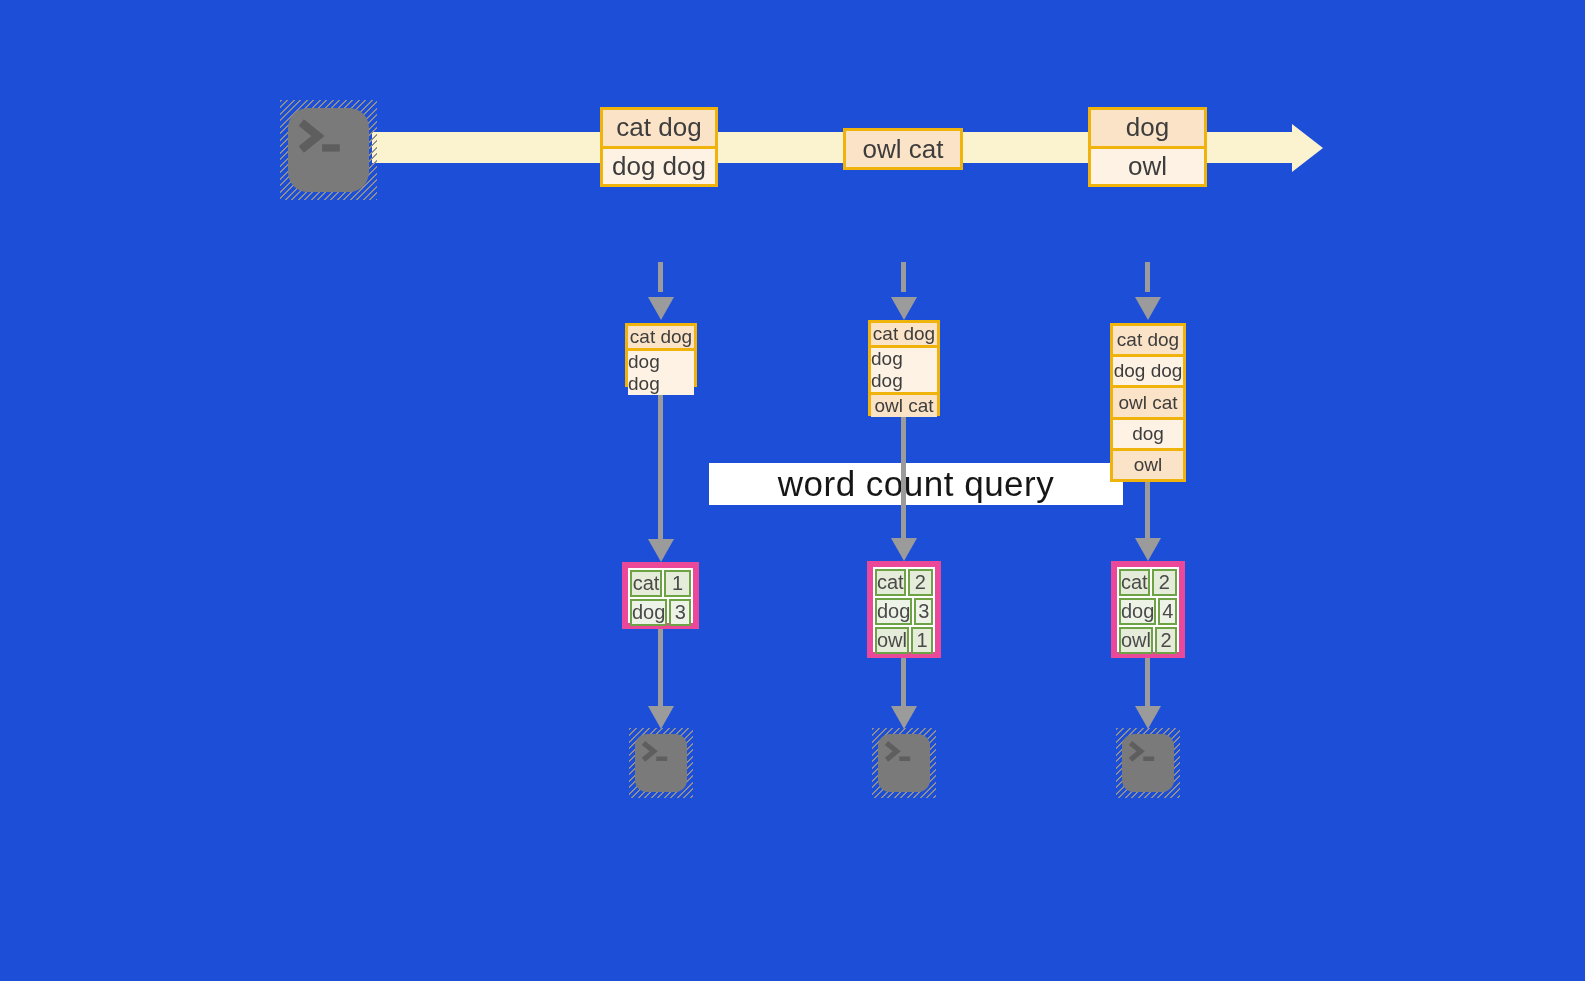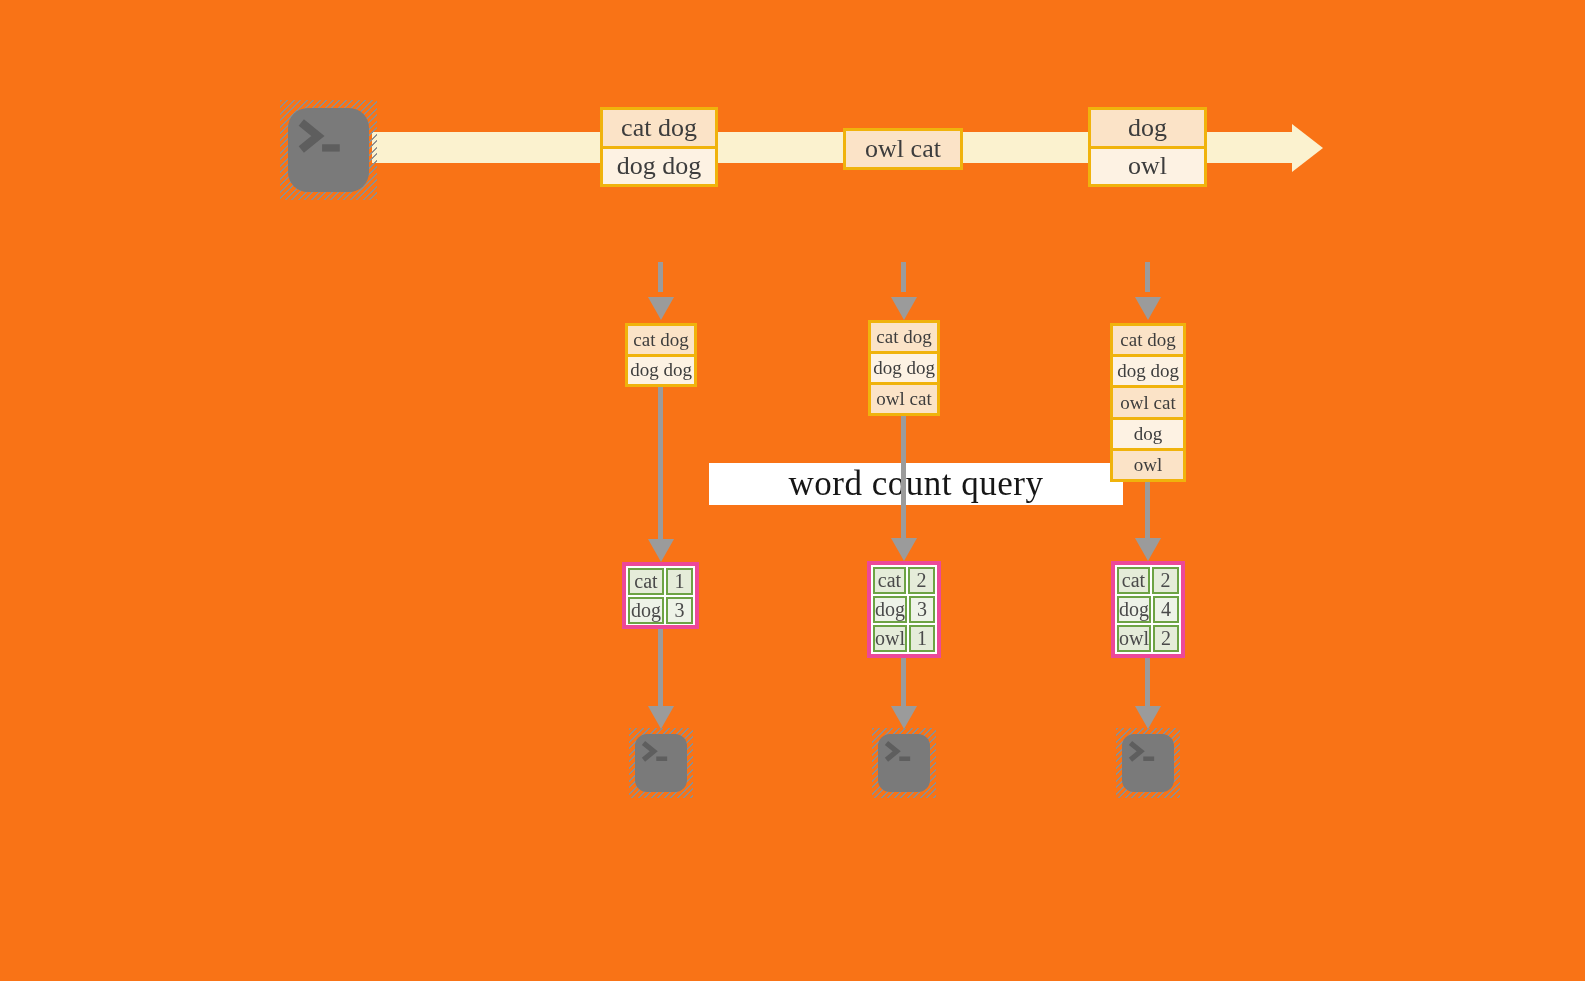--- a/index.html
+++ b/index.html
@@ -1,18 +1,18 @@
 <!DOCTYPE html>
 <html><head>
 <meta charset="utf-8">
 <style>
   html,body{margin:0;padding:0;background:#000;}
   .canvas{
-    position:relative;width:1585px;height:981px;background:#f97316;
-    font-family:Liberation Serif, serif;overflow:hidden;
+    position:relative;width:1585px;height:981px;background:#1d4ed8;
+    font-family:Liberation Sans, sans-serif;overflow:hidden;
   }
   
   .band{position:absolute;left:372px;top:132px;width:920px;height:31px;background:#fbf2cf;z-index:1;}
   .band-head{position:absolute;left:1292px;top:124px;width:0;height:0;z-index:1;
     border-top:24px solid transparent;border-bottom:24px solid transparent;border-left:31px solid #fbf2cf;}
   
   .terminal{position:absolute;z-index:4;}
   .hatch{position:absolute;inset:0;
     background:repeating-linear-gradient(135deg,#8f8f8f 0 1.6px,rgba(0,0,0,0) 1.6px 4.6px);}
   .term-square{position:absolute;background:#7a7a7a;}
@@ -33,21 +33,21 @@
   
   .vline{position:absolute;width:5px;background:#9b9b9b;z-index:3;}
   .vdash{position:absolute;width:5px;background:#9b9b9b;z-index:3;}
   .arrowdown{position:absolute;width:0;height:0;z-index:3;
     border-left:13px solid transparent;border-right:13px solid transparent;border-top:23px solid #9b9b9b;}
   
   .banner{position:absolute;left:709px;top:463px;width:414px;height:42px;background:#ffffff;z-index:2;
     display:flex;align-items:center;justify-content:center;}
   .banner span{font-size:35px;font-weight:300;color:#161616;letter-spacing:.5px;}
   
-  .gtable{position:absolute;z-index:4;background:#ffffff;border:4px solid #ec4899;
+  .gtable{position:absolute;z-index:4;background:#ffffff;border:6px solid #ec4899;
     box-sizing:border-box;padding:2px;display:flex;flex-direction:column;gap:2px;}
   .grow{display:flex;gap:2px;flex:1;}
   .gcell{border:2px solid #6da344;display:flex;align-items:center;justify-content:center;
     color:#4a4a4a;font-size:20px;box-sizing:border-box;}
   .gcell.word{flex:1;}
   .gcell.num{width:27px;}
   .grow:nth-child(odd) .gcell{background:#e5ecd9;}
   .grow:nth-child(even) .gcell{background:#eef3e8;}
 </style>
 </head>

